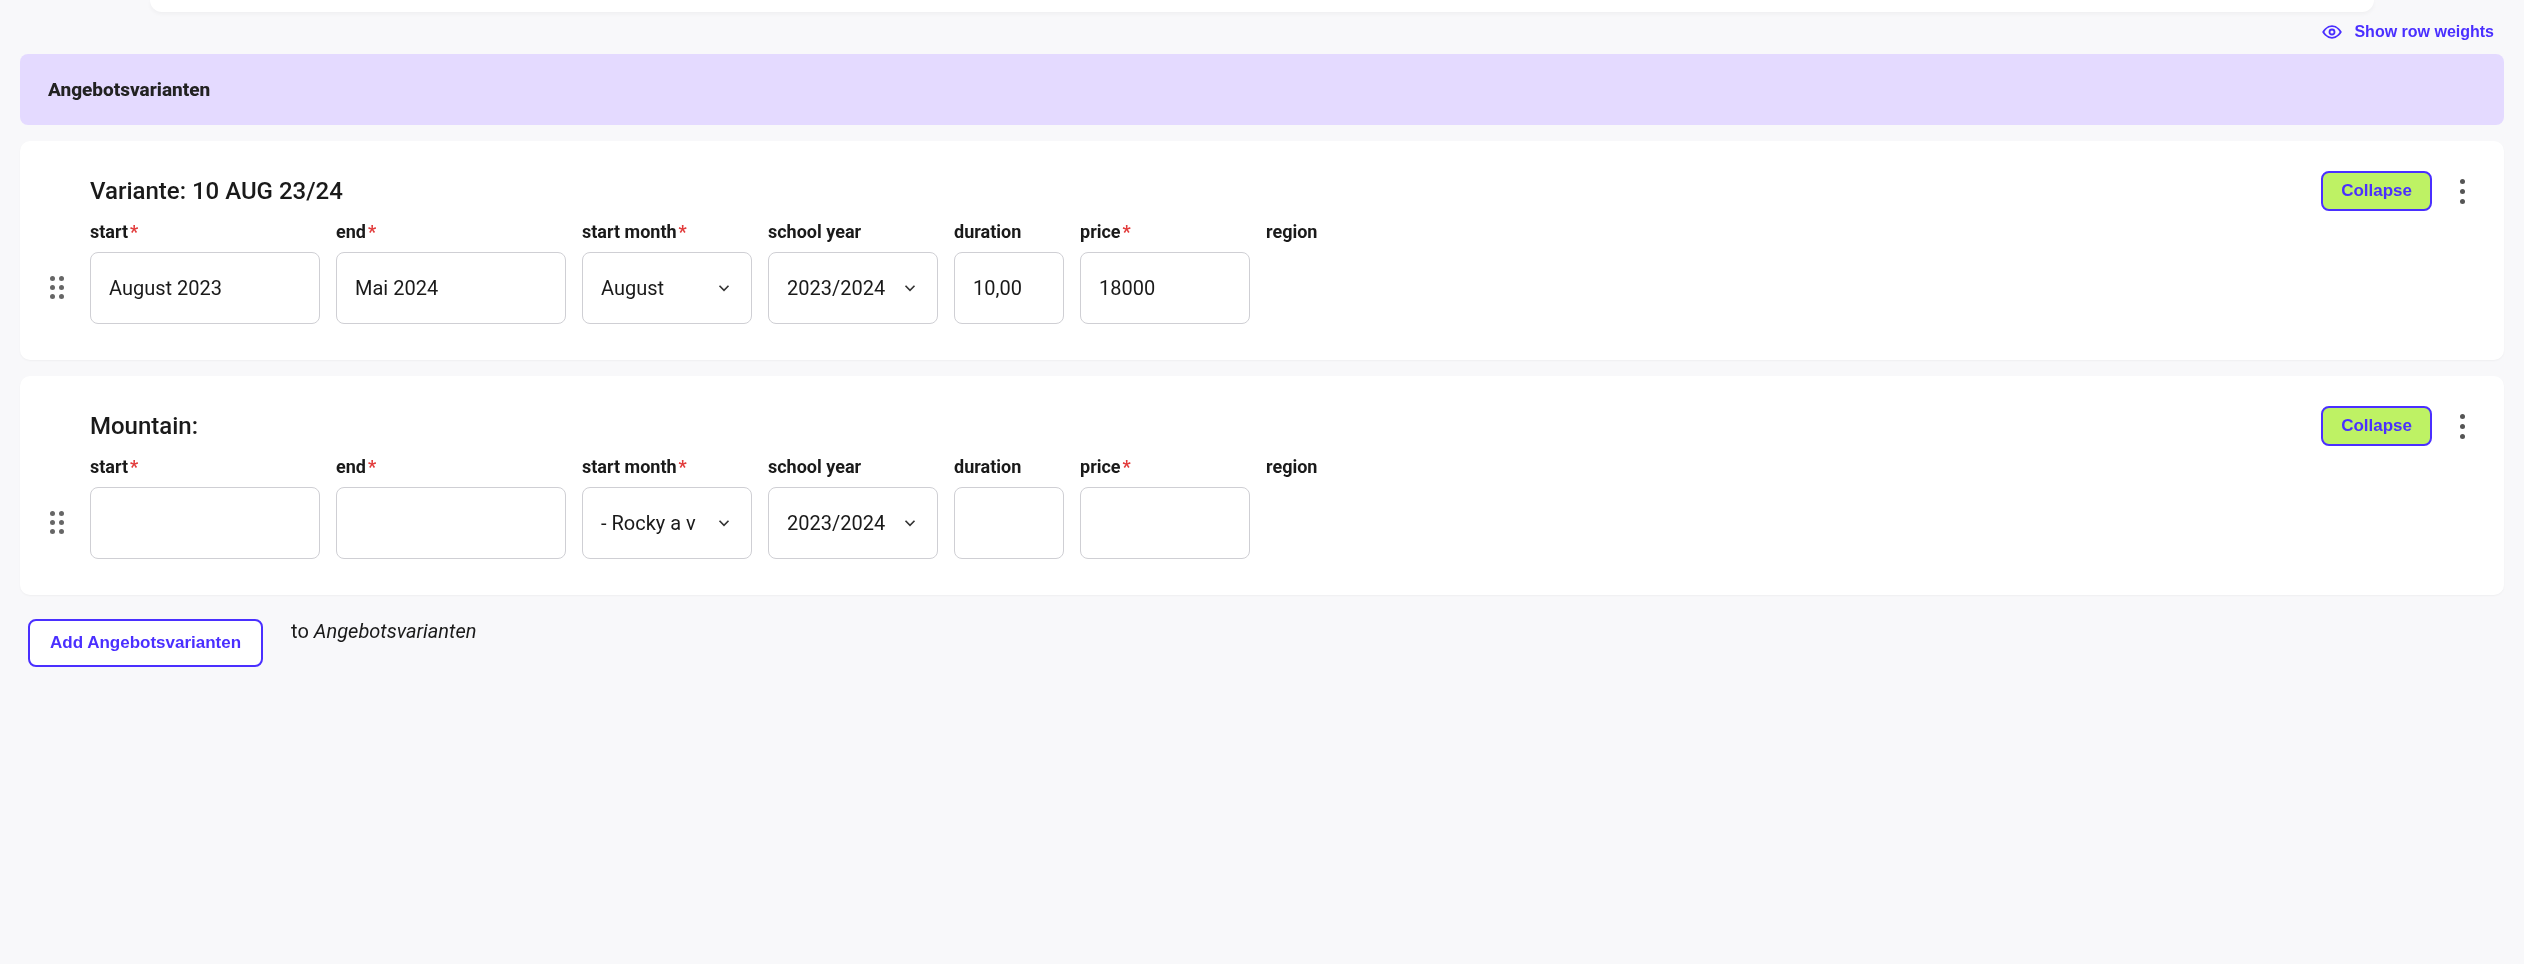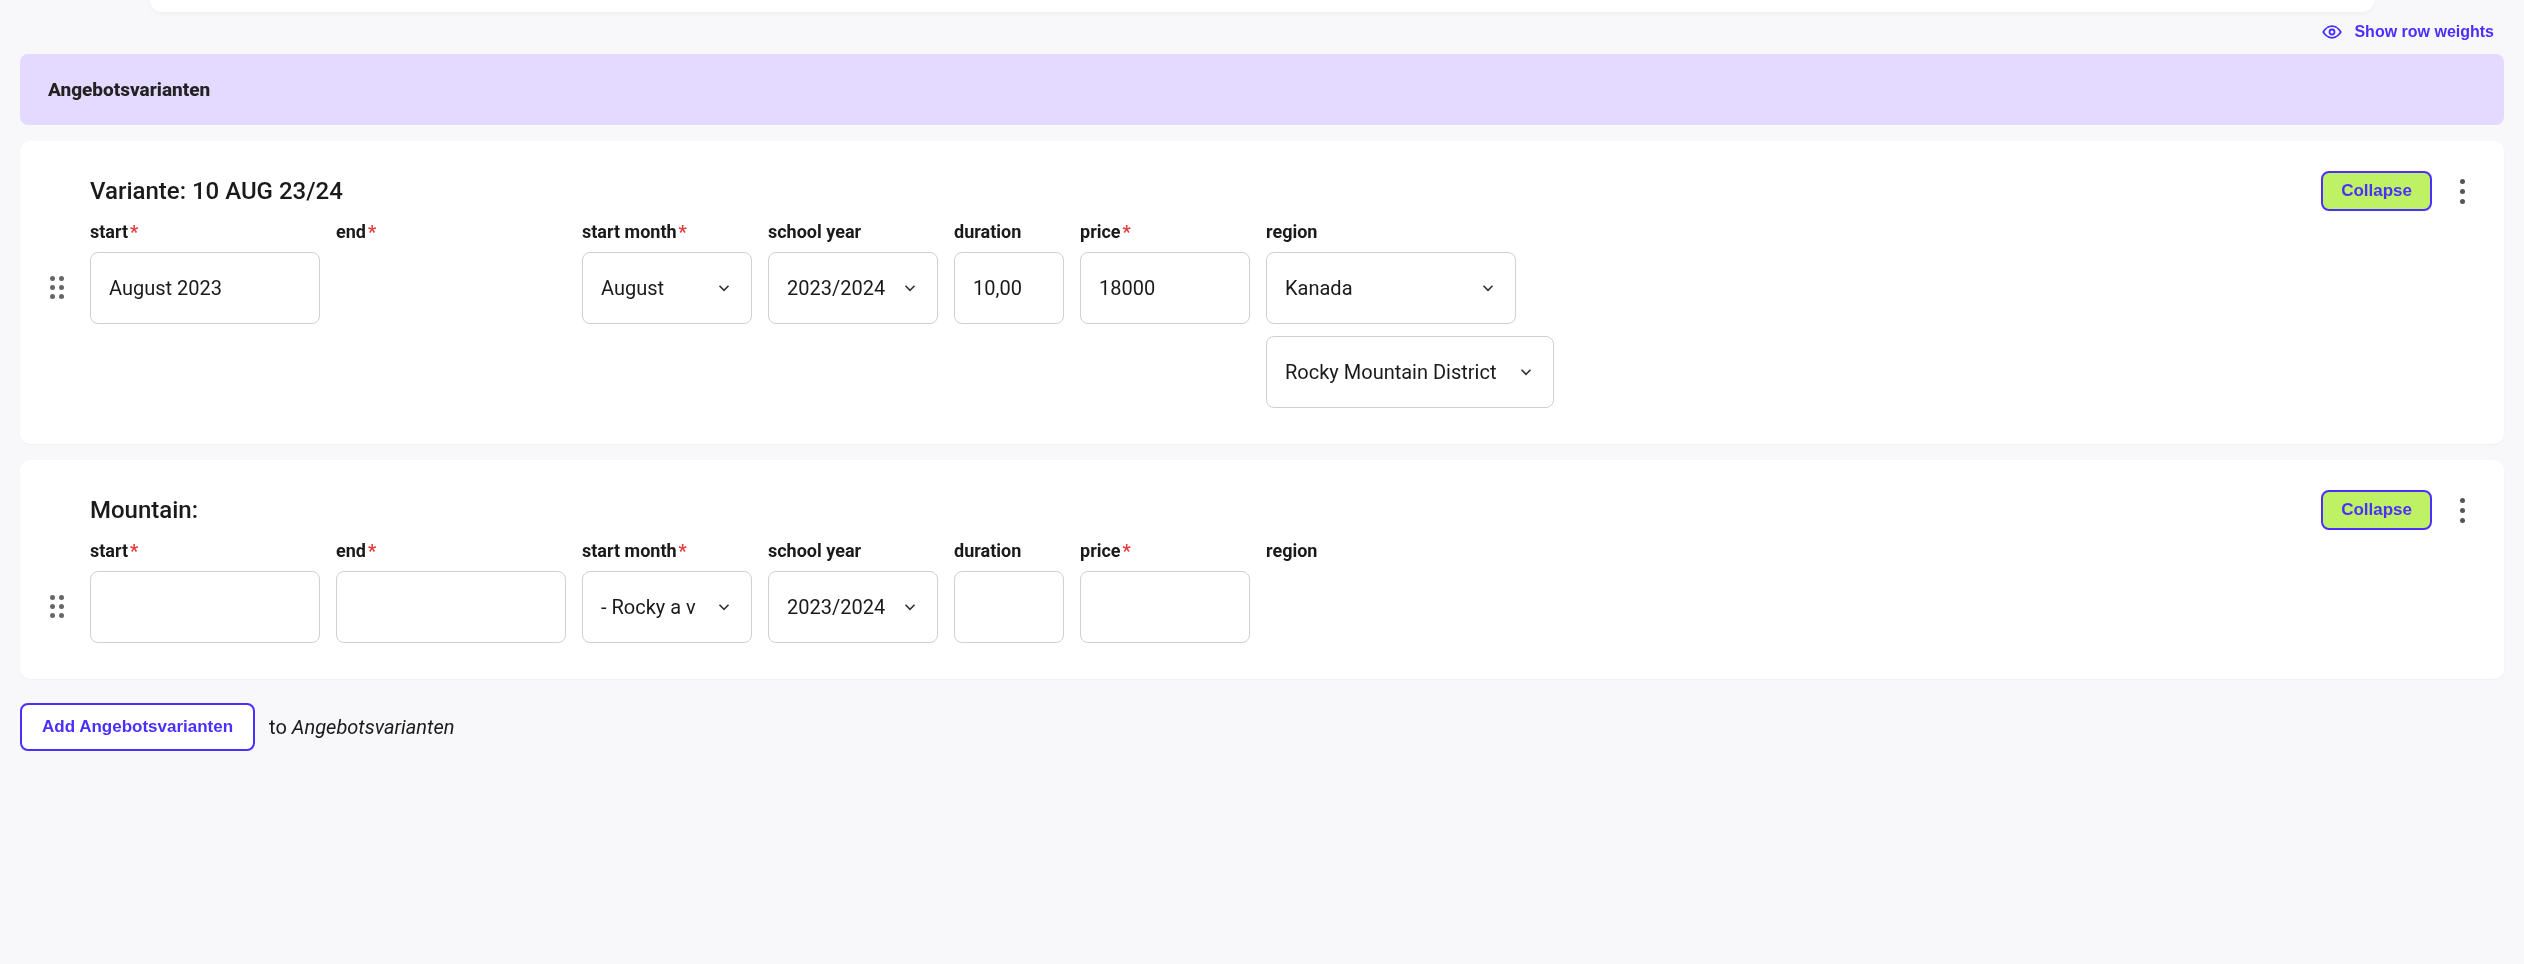--- a/index.html
+++ b/index.html
@@ -194,22 +194,23 @@
     .field-startmonth { width: 170px; }
     .field-schoolyear { width: 170px; }
     .field-duration { width: 110px; }
     .field-price { width: 170px; }
     .field-region .control { width: 250px; }
     .field-region .region-stack { display: flex; flex-direction: column; gap: 12px; }
 
     .add-row {
       margin-top: 24px;
       display: flex;
-      align-items: center;
-      gap: 14px;
+      align-items: flex-start;
+      gap: 28px;
+      margin-left: 8px;
     }
 
     .add-btn {
       border: 2px solid #4a2fff;
       color: #4a2fff;
       background: #fff;
       font-weight: 600;
       border-radius: 8px;
       padding: 12px 20px;
       font-size: 17px;
@@ -264,20 +265,21 @@
     </div>
     <div class="fields-row">
 
       <div class="field field-start">
         <label><span>start</span><span class="req">*</span></label>
         <input class="control" type="text" value="August 2023" style="">
       </div>
 
       <div class="field field-end">
         <label><span>end</span><span class="req">*</span></label>
+        <input class="control" type="text" value="Mai 2024" style="">
       </div>
 
       <div class="field field-startmonth">
         <label><span>start month</span><span class="req">*</span></label>
         <div class="control select">
           <span>August</span>
           <svg class="chevron" viewBox="0 0 24 24" fill="none" stroke="#333" stroke-width="2.2">
               <polyline points="6 9 12 15 18 9"></polyline>
             </svg>
         </div>
@@ -298,34 +300,20 @@
         <input class="control" type="text" value="10,00" style="">
       </div>
 
       <div class="field field-price">
         <label><span>price</span><span class="req">*</span></label>
         <input class="control" type="text" value="18000" style="">
       </div>
 
       <div class="field field-region">
         <label>region</label>
-        <div class="region-stack">
-          <div class="control select">
-            <span>Kanada</span>
-            <svg class="chevron" viewBox="0 0 24 24" fill="none" stroke="#333" stroke-width="2.2">
-                <polyline points="6 9 12 15 18 9"></polyline>
-              </svg>
-          </div>
-          <div class="control select field-district" style="width:288px;">
-            <span>Rocky Mountain District</span>
-            <svg class="chevron" viewBox="0 0 24 24" fill="none" stroke="#333" stroke-width="2.2">
-                <polyline points="6 9 12 15 18 9"></polyline>
-              </svg>
-          </div>
-        </div>
       </div>
 
     </div>
   </div>
 </div>
 
 <div class="card">
   <div class="card-header-row">
     <div class="variant-title">Mountain:</div>
     <div class="header-actions">

